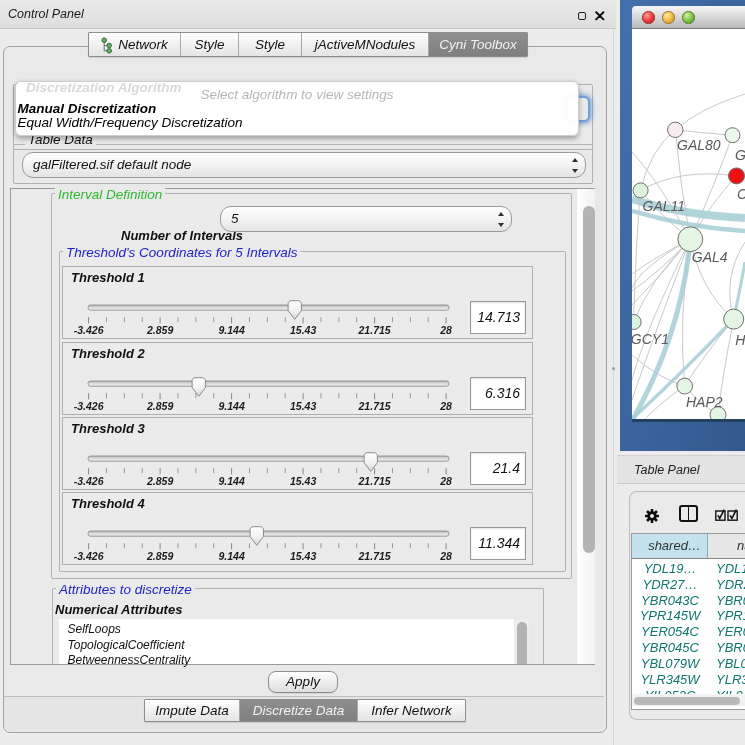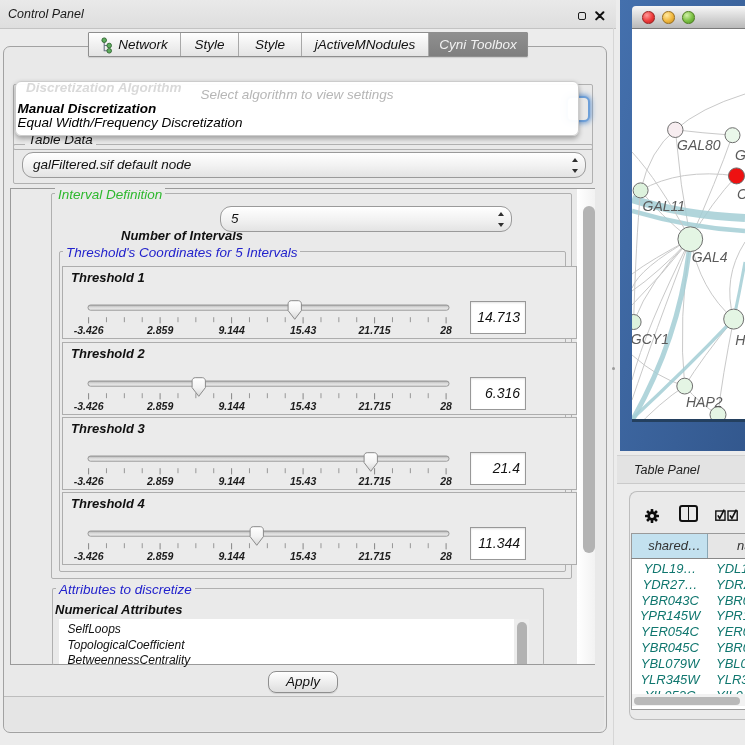--- a/index.html
+++ b/index.html
@@ -23,21 +23,21 @@
 #viewport{left:10px;top:188px;width:583px;height:475px;border:1px solid #9a9a9a;background:#eaeaea;overflow:hidden;}
 .grouptitle{position:absolute;font-size:13.5px;background:#eaeaea;padding:0 3px;}
 .groupbox{position:absolute;border:1px solid #b0b0b0;border-radius:2px;}
 .blabel{position:absolute;font-size:13px;font-weight:bold;color:#111;}
 .combo{position:absolute;background:linear-gradient(#ffffff,#f1f1f1 55%,#e3e3e3);border:1px solid #9a9a9a;border-radius:11px;font-size:13.5px;color:#111;}
 .combo .tx{position:absolute;left:10px;top:4px;}
 .stepper{position:absolute;right:7px;top:0;width:7px;height:100%;}
 .stepper:before{content:"";position:absolute;left:0.5px;top:4.5px;width:0;height:0;border-left:3px solid transparent;border-right:3px solid transparent;border-bottom:4.2px solid #2e2e2e;}
 .stepper:after{content:"";position:absolute;left:0.5px;bottom:4.5px;width:0;height:0;border-left:3px solid transparent;border-right:3px solid transparent;border-top:4.2px solid #2e2e2e;}
 
-.thp{position:absolute;left:62px;width:469px;height:71px;border:1px solid #adadad;background:#ebebeb;padding-left:44px;}
+.thp{position:absolute;left:62px;width:469px;height:71px;border:1px solid #adadad;background:#ebebeb;}
 .thp .tl{position:absolute;left:8px;top:3px;font-size:13px;font-weight:bold;color:#111;}
 .thp .vbox{position:absolute;left:407px;top:34px;width:54px;height:31px;background:#fff;border:1px solid #989898;box-shadow:inset 0 1px 2px rgba(0,0,0,0.12);font-size:14px;color:#111;text-align:right;}
 .thp .vbox span{position:absolute;right:5px;top:7px;}
 
 #attrlist{left:59px;top:619px;width:455px;height:45px;background:#fff;font-size:12px;color:#111;padding-top:3px;box-sizing:border-box;}
 #attrlist div{height:15.6px;padding-left:8.5px;}
 #applybtn{left:268px;top:671px;width:68px;height:20px;border:1px solid #8e8e8e;border-radius:8px;background:linear-gradient(#ffffff,#f0f0f0 45%,#dedede);font-size:13.5px;color:#111;text-align:center;line-height:20px;box-shadow:0 1px 1px rgba(0,0,0,0.1);}
 
 #popup{left:15px;top:81px;width:562px;height:53px;background:rgba(255,255,255,0.97);border:1px solid #cccccc;border-radius:6px;box-shadow:0 2.5px 5px rgba(0,0,0,0.3);}
 #popup .r1{position:absolute;left:0;width:100%;top:5px;text-align:center;color:#b6b6b6;font-size:13.5px;}
@@ -328,20 +328,25 @@
   <div class="abs" id="attrlist">
       <div>SelfLoops</div>
       <div>TopologicalCoefficient</div>
       <div>BetweennessCentrality</div>
     </div>
   <div class="abs" style="left:514px;top:619px;width:15px;height:45px;background:#ededed;"></div>
   <div class="abs" style="left:517px;top:622px;width:10px;height:42px;background:#b2b2b2;border-radius:5px 5px 0 0;"></div>
 
   <div class="abs" id="applybtn">Apply</div>
 
+  <div class="seg" id="bottabs">
+    <div class="s" style="width:94px;">Impute Data</div>
+    <div class="s sel" style="width:117px;">Discretize Data</div>
+    <div class="s" style="width:107px;">Infer Network</div>
+  </div>
 
   <div class="abs" style="left:566px;top:96px;width:20px;height:22px;border-radius:6px;background:#e8e8e8;border:2px solid #6d9fd8;box-shadow:0 0 5px 1.5px rgba(77,134,201,0.75);"></div>
   <div class="abs" id="popup">
     <div style="position:absolute;left:10px;top:-2.5px;font-size:13.5px;font-weight:bold;color:#d9d9d9;">Discretization Algorithm</div>
     <div class="r1">Select algorithm to view settings</div>
     <div class="r2">Manual Discretization</div>
     <div class="r3">Equal Width/Frequency Discretization</div>
   </div>
 
   <div class="abs" style="left:613px;top:28px;width:1px;height:717px;background:#d6d6d6;"></div>

